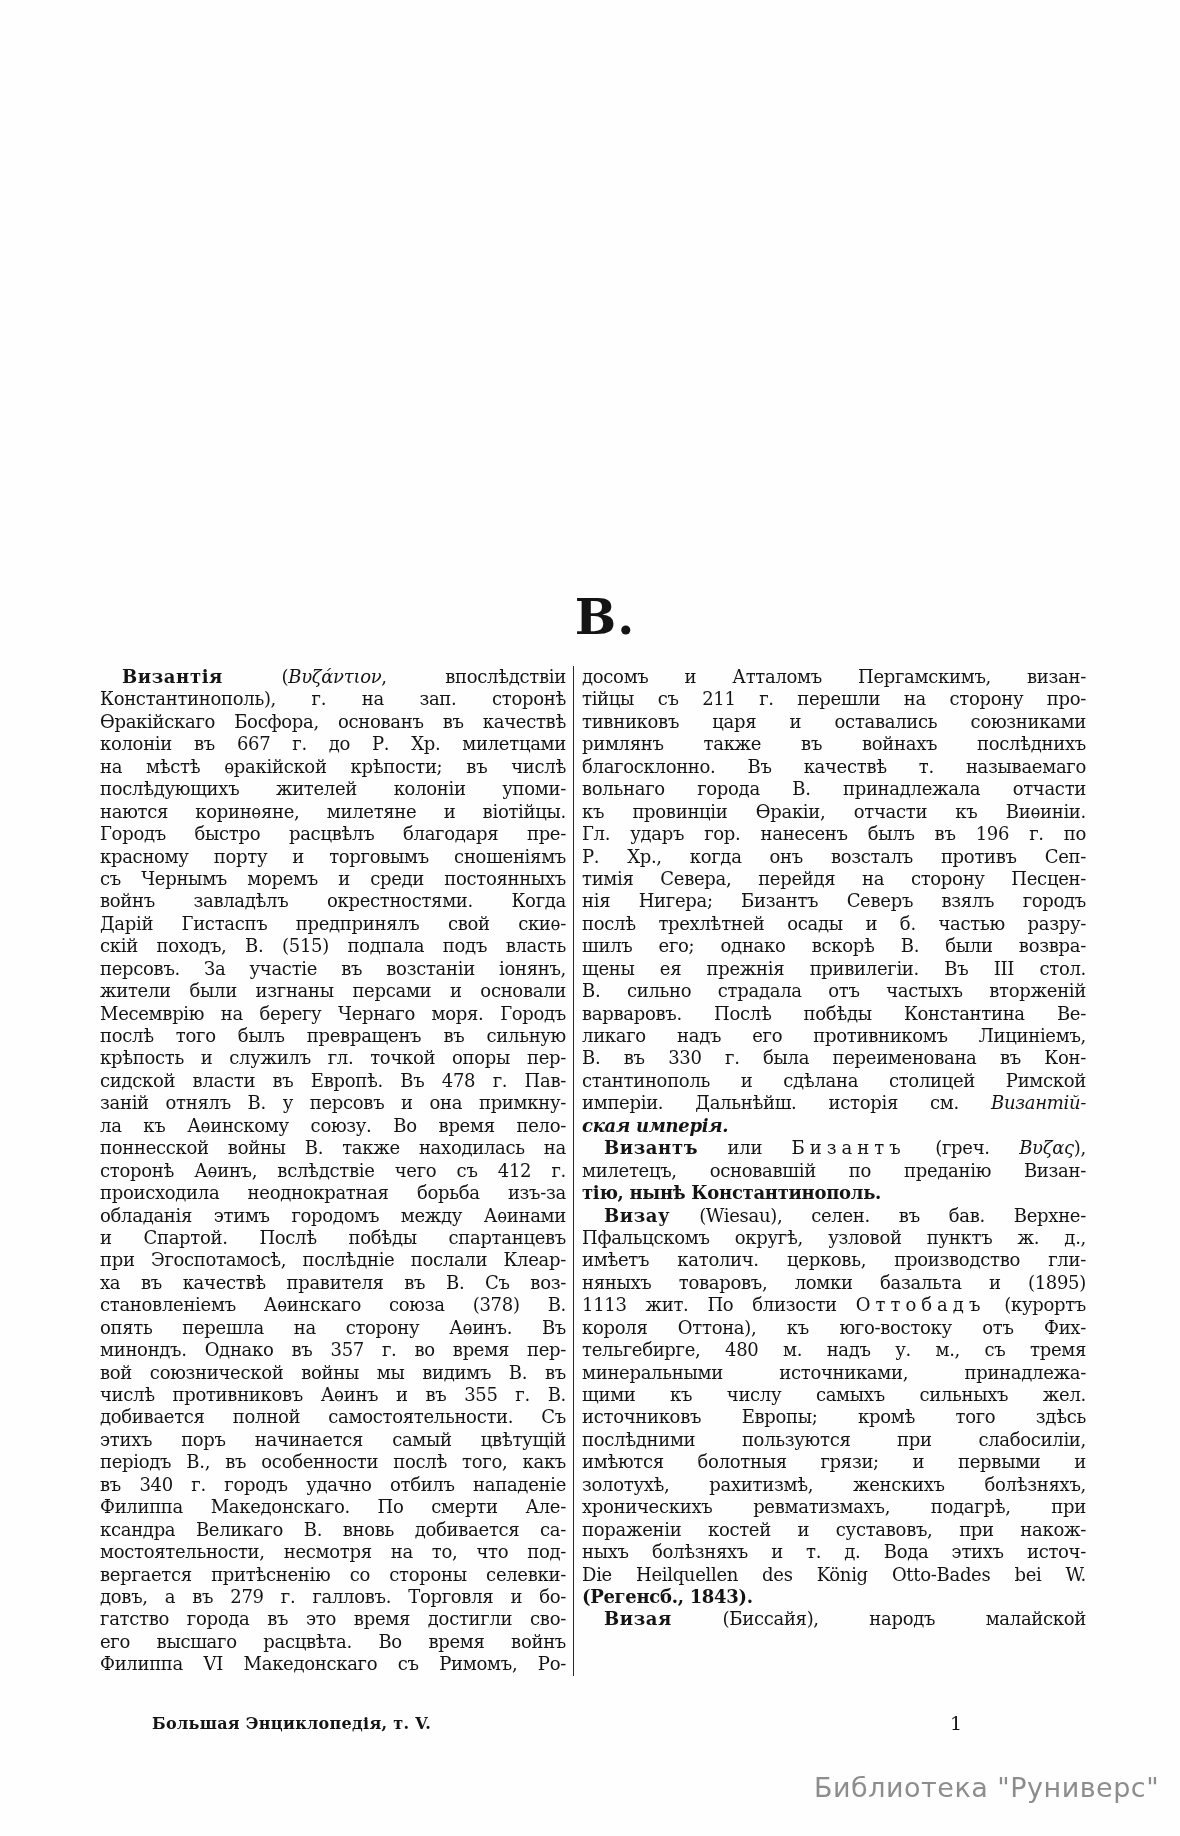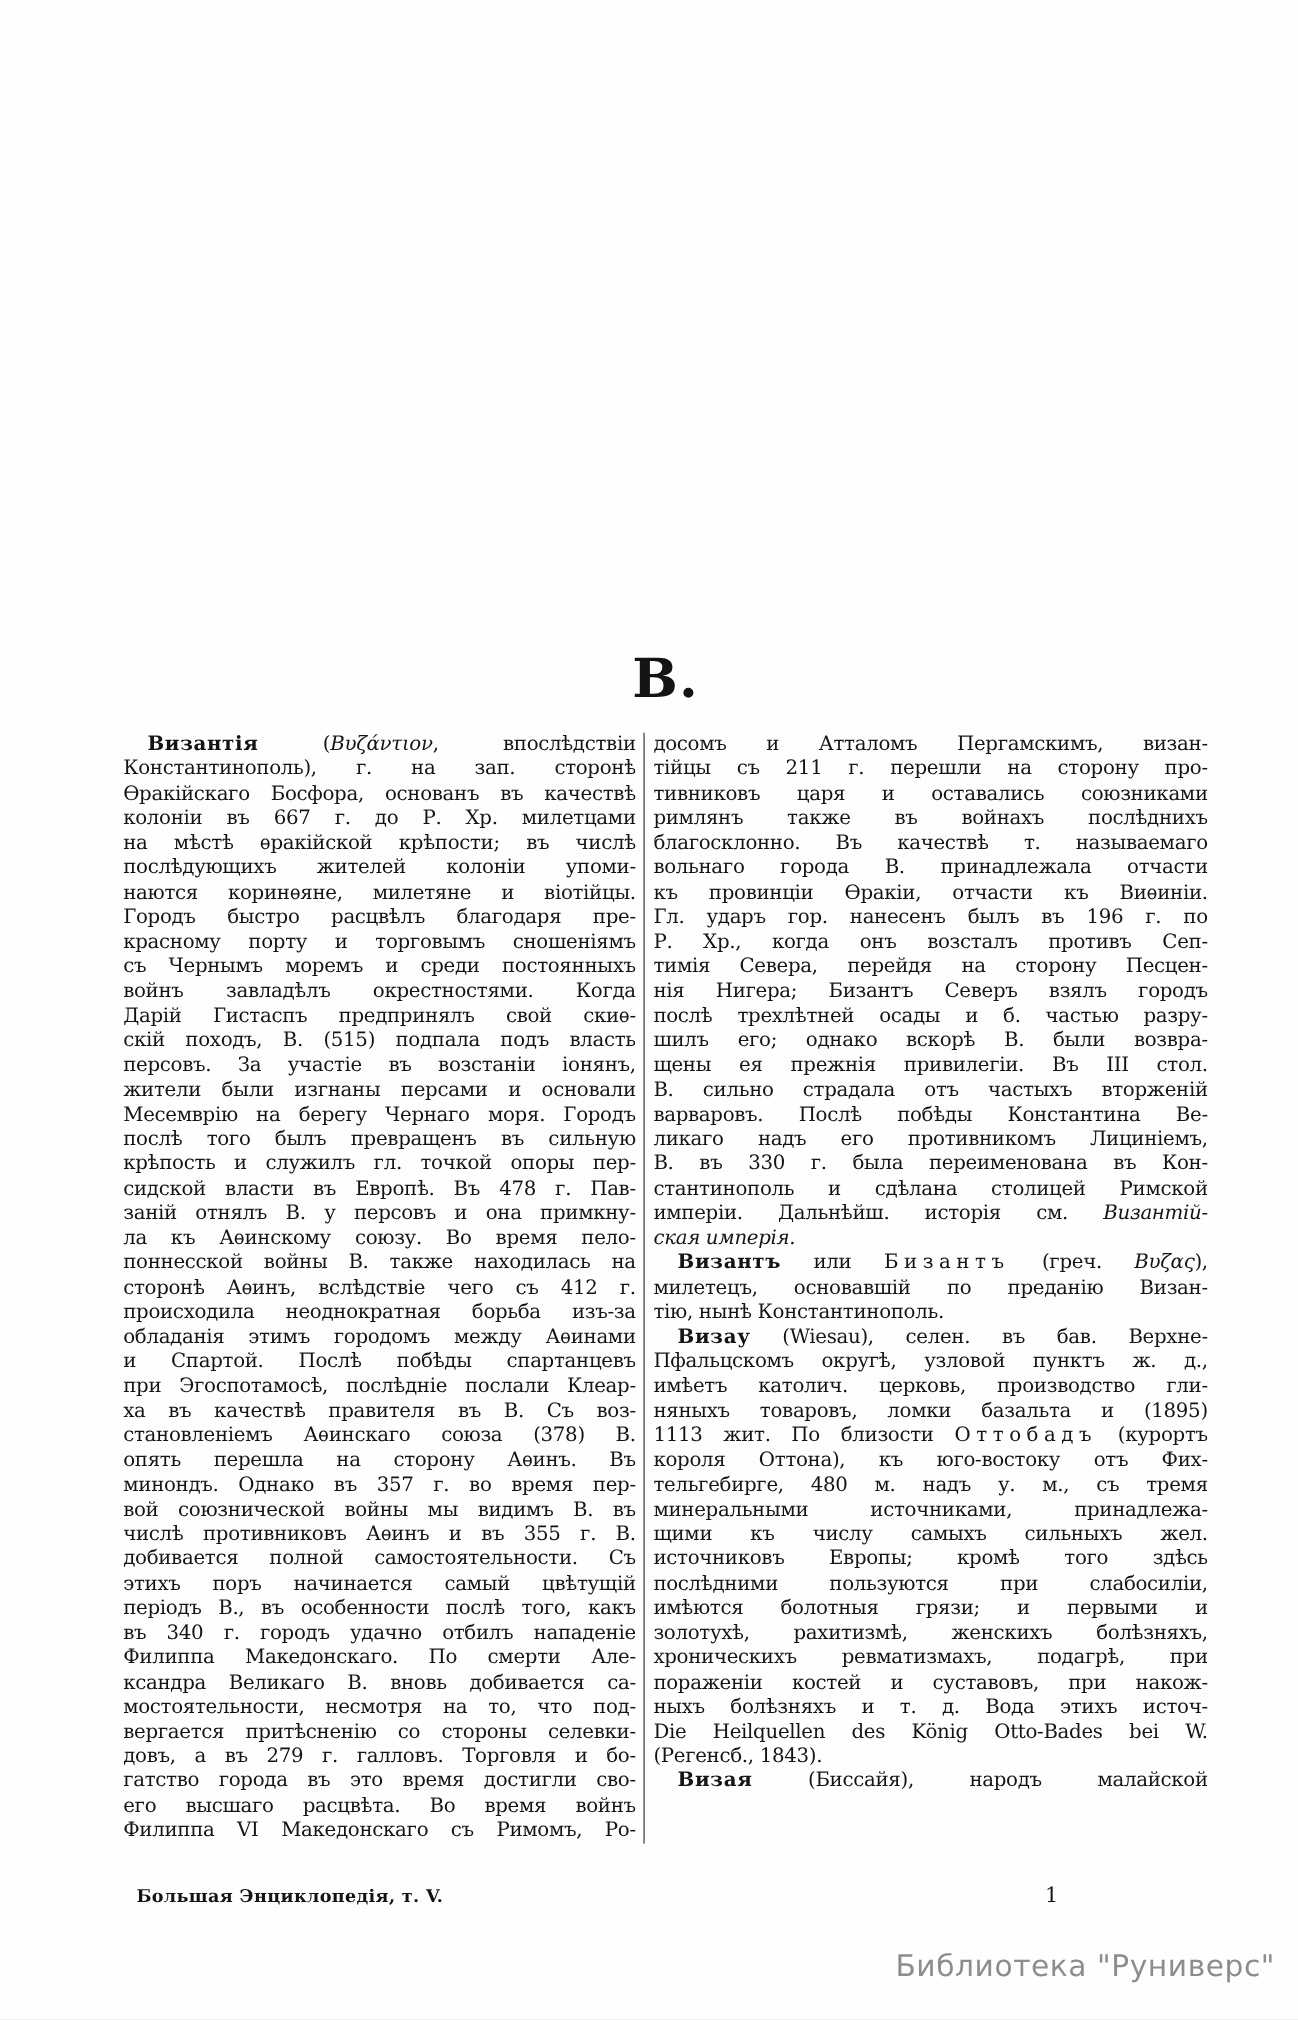--- a/index.html
+++ b/index.html
@@ -7,35 +7,35 @@
     position:relative; width:1180px; height:1836px;
     background:#fefefe; color:#141414; overflow:hidden;
     font-family:"DejaVu Serif","Liberation Serif",serif;
   }
   .section-letter {
     position:absolute; top:588px; left:112px; width:986px;
     text-align:center; font-size:49px; font-weight:bold;
     letter-spacing:1px;
   }
   .columns {
-    position:absolute; top:666px; left:112px; width:986px;
+    position:absolute; top:666px; left:100px; width:986px;
     display:flex;
   }
   .col { font-size:18px; line-height:22.45px; letter-spacing:-0.3px; }
   .col-left  { width:466px; }
   .col-right { width:504px; }
   .divider { width:1px; background:#2a2a2a; margin-left:7px; margin-right:8px; }
   .line { text-align:justify; text-align-last:justify; height:22.45px; overflow:hidden; }
-  .line.nj  { text-align-last:left; }
+  .line.nj  { text-align-last:left;font-weight:bold; }
   .line.ind { text-indent:22px; }
   .line b { font-weight:bold; letter-spacing:0.6px; }
   .line i { font-style:italic; }
   .line .sp { letter-spacing:5px; }
   .footer-imprint {
-    position:absolute; top:1714px; left:124px;
+    position:absolute; top:1714px; left:152px;
     font-size:16px; font-weight:bold; letter-spacing:0.3px;
   }
   .page-number {
     position:absolute; top:1712px; left:950px; font-size:19px;
   }
   .watermark {
     position:absolute; top:1772px; left:814px;
     font-family:"DejaVu Sans","Liberation Sans",sans-serif;
     font-size:27px; color:#8d8d8d; letter-spacing:0.5px;
   }

